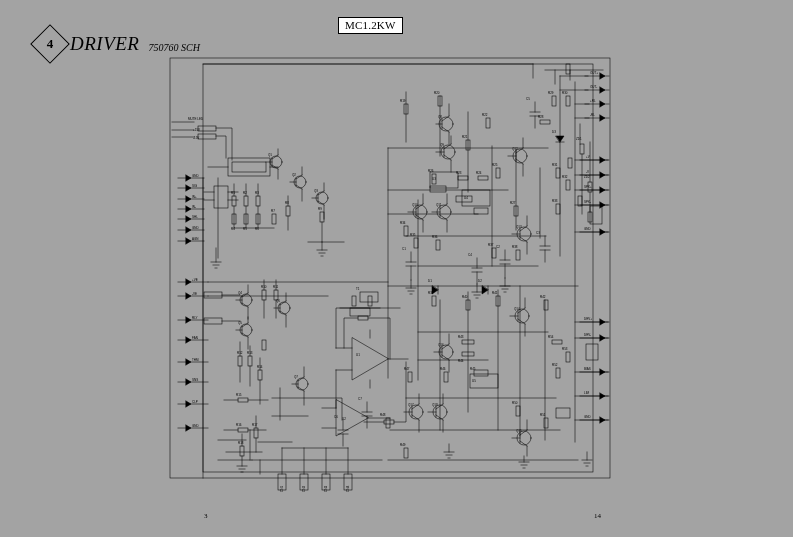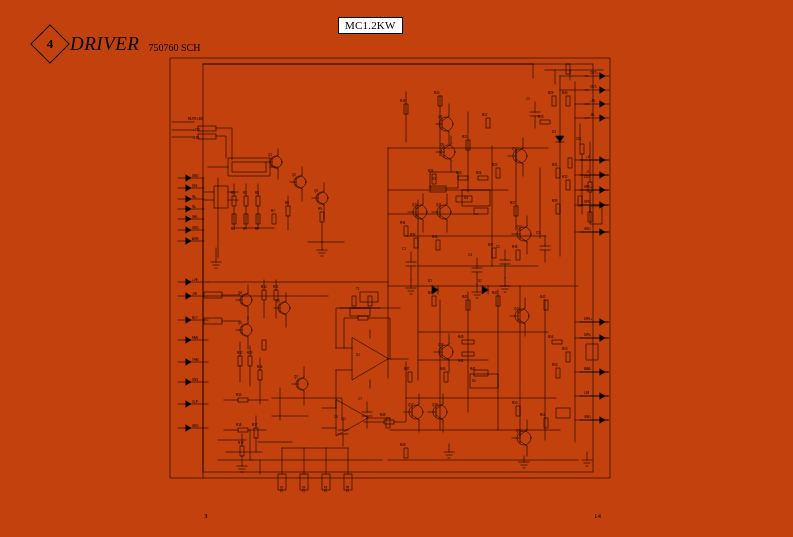--- a/index.html
+++ b/index.html
@@ -11,21 +11,21 @@
     width: 793px;
     height: 537px;
     font-family: "Liberation Serif", serif;
     color: #000;
     position: relative;
     overflow: hidden;
   }
   .page {
     position: absolute;
     inset: 0;
-    background: #c2410c;
+    background: #a3a3a3;
   }
 
   
   .title-box {
     position: absolute;
     left: 338px;
     top: 17px;
     border: 1px solid #000;
     padding: 1px 6px 2px 6px;
     font-size: 11px;
@@ -63,20 +63,21 @@
     font-weight: bold;
   }
   .sheet-title {
     font-size: 19px;
     font-style: italic;
     font-family: "Liberation Serif", serif;
     letter-spacing: 0.5px;
   }
   .sheet-code {
     font-size: 10px;
+    font-style: italic;
     font-family: "Liberation Serif", serif;
     margin-left: 3px;
     position: relative;
     top: 3px;
   }
 
   
   .pagenum {
     position: absolute;
     font-size: 7px;

